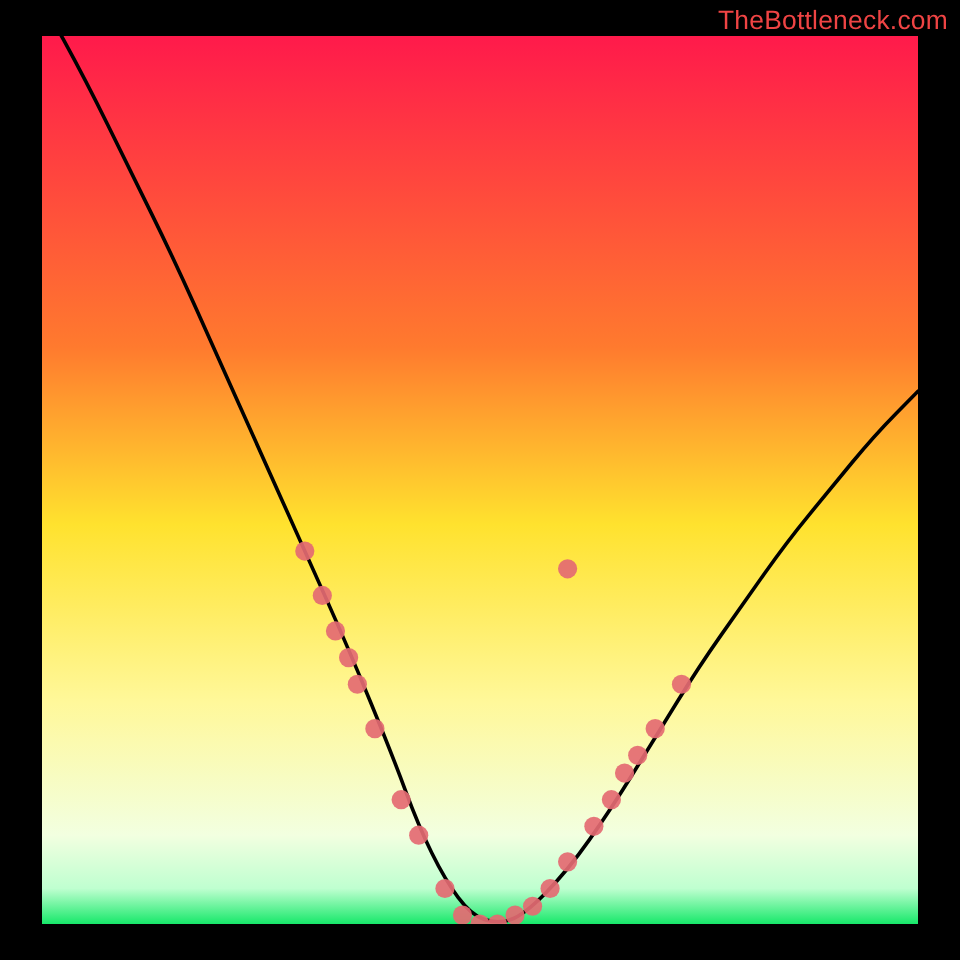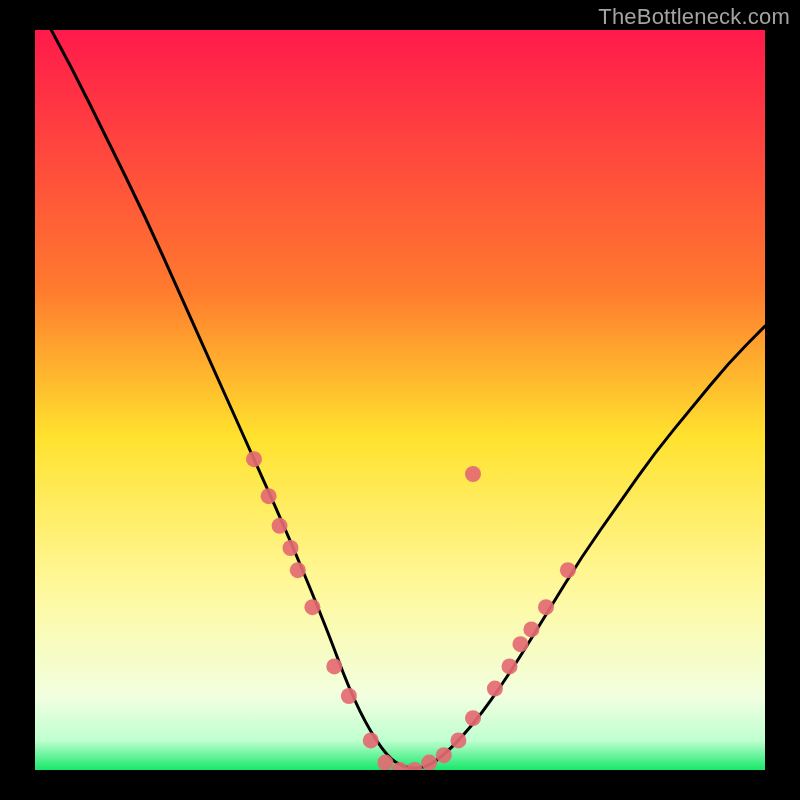--- a/index.html
+++ b/index.html
@@ -14,21 +14,21 @@
   .frame {
     position: relative;
     width: 800px;
     height: 800px;
     background: #000;
   }
   .watermark {
     position: absolute;
     top: 4px;
     right: 10px;
-    color: #a3a3a3;
+    color: #ef4444;
     font-size: 22px;
     letter-spacing: 0.2px;
     z-index: 10;
   }
   .plot {
     position: absolute;
     left: 35px;
     top: 30px;
     width: 730px;
     height: 740px;

